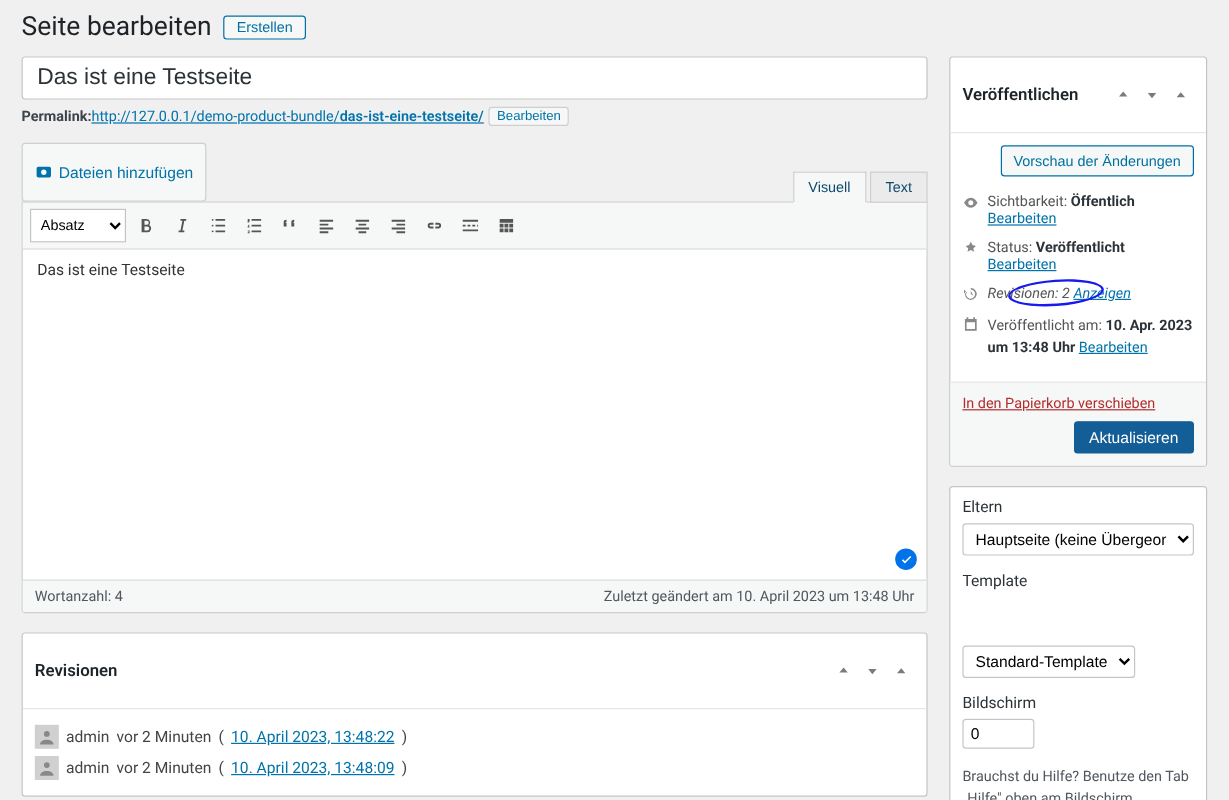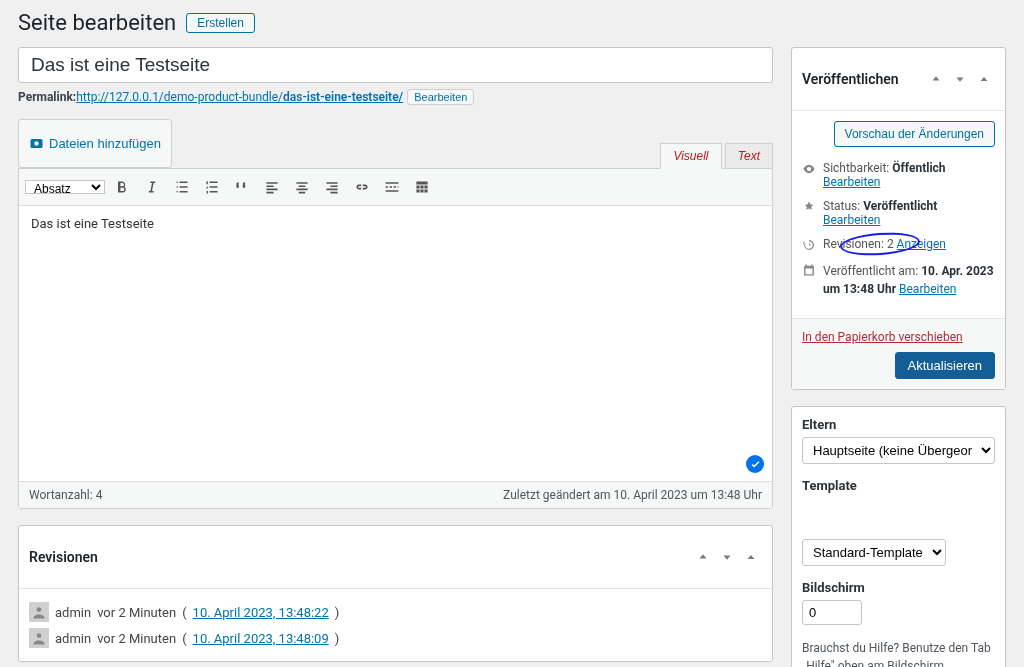--- a/index.html
+++ b/index.html
@@ -79,44 +79,43 @@
   }
   .media-btn svg { width: 15px; height: 15px; }
   .editor-tabs {
     position: absolute;
     right: 0;
     bottom: -1px;
   }
   .editor-tabs button {
     border: 1px solid #cfcfd1;
     background: #ebebeb;
-    color: #b91c1c;
+    color: #0c4a6e;
     padding: 5px 12px;
     font-size: 12px;
     cursor: pointer;
-    font-style: italic;
   }
   .editor-tabs button.active {
     background: #f6f7f7;
     border-bottom-color: #f6f7f7;
     position: relative;
     z-index: 2;
   }
   .editor-wrap { border: 1px solid #cfcfd1; background: #fff; border-radius: 0 0 3px 3px; }
   .toolbar {
     background: #f6f7f7;
     border-bottom: 1px solid #dcdcde;
     padding: 5px 6px;
     display: flex;
     align-items: center;
     gap: 4px;
   }
   .format-select {
     border: 1px solid #c5c5c8;
-    height: 14px;
+    height: 28px;
     padding: 0 4px;
     font-size: 12px;
     background: #fff;
     min-width: 80px;
   }
   .tb-btn {
     width: 26px;
     height: 26px;
     display: inline-flex;
     align-items: center;
@@ -249,21 +248,21 @@
     padding: 5px 12px;
     border-radius: 3px;
     float: right;
     cursor: pointer;
     font-size: 13px;
   }
   .pub-actions::after { content: ""; display: table; clear: both; }
   .attr-label {
     display: block;
     font-size: 13px;
-    font-weight: 700;
+    font-weight: 400;
     color: #2c3338;
     margin-bottom: 5px;
   }
   .attr-select, .attr-input {
     border: 1px solid #c5c5c8;
     border-radius: 3px;
     padding: 4px 6px;
     font-size: 13px;
     background: #fff;
   }
@@ -485,21 +484,21 @@
         <div class="pub-line">
           <svg viewBox="0 0 20 20">
               <path d="M10 2l2 4 4 1-3 3 1 4-4-2-4 2 1-4-3-3 4-1 2-4z"></path>
             </svg>
           <div>
             <span>Status:</span>
             <strong>Veröffentlicht</strong>
             <a href="#">Bearbeiten</a>
           </div>
         </div>
-        <div class="pub-line" style="position:relative;">
+        <div class="pub-line" style="position:relative;font-style:italic;">
           <svg viewBox="0 0 20 20">
               <path d="M10 3a7 7 0 11-6 3.4L2 5v4h4L4.7 7.7A5.5 5.5 0 1010 4.5V3zM10 6v4l3 2"></path>
             </svg>
           <div>
             <span>Revisionen:</span>
             <span>2</span>
             <a href="#">Anzeigen</a>
           </div>
           <div class="annotation-circle" style="left:38px; top:-4px;"></div>
         </div>

